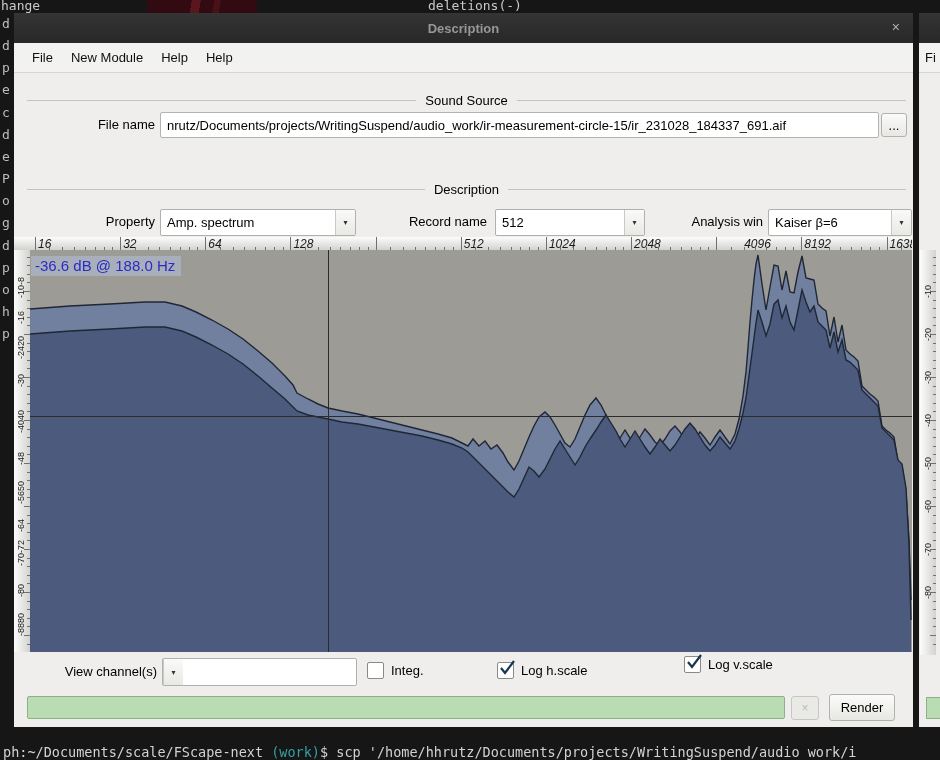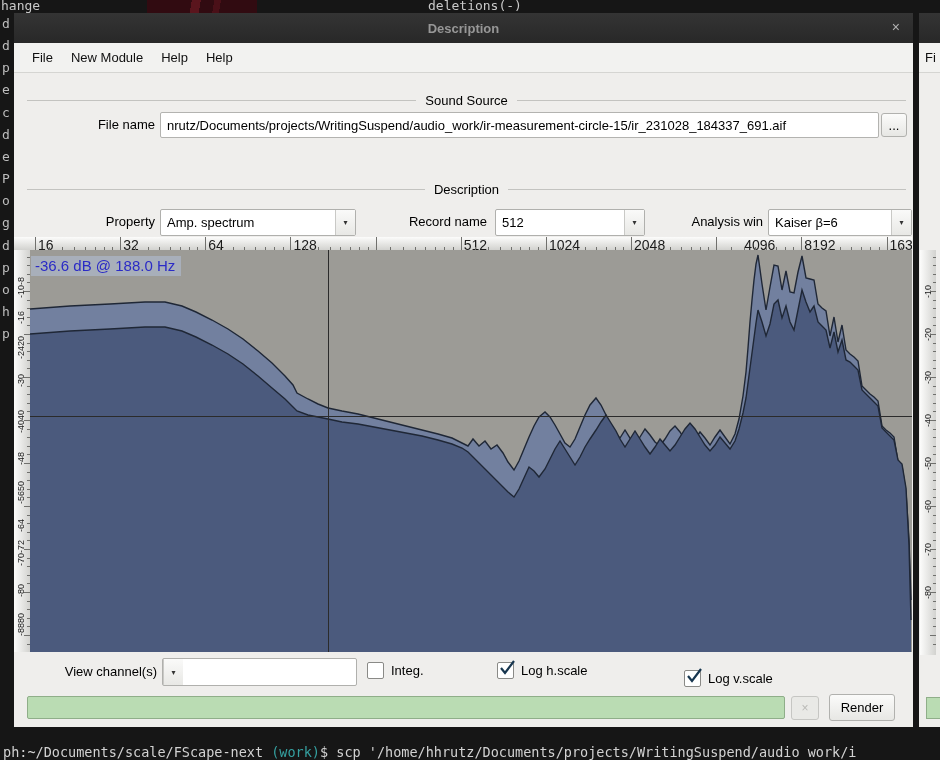--- a/index.html
+++ b/index.html
@@ -43,21 +43,21 @@
   .combo-text{flex:1;display:flex;align-items:center;padding-left:6px;font-size:13px;color:#000;
               white-space:nowrap;overflow:hidden;}
   .combo-arrow{width:19px;border-left:1px solid #c9c9c6;display:flex;align-items:center;
                justify-content:center;font-size:8px;color:#333;background:linear-gradient(#fafaf9,#e8e8e5);}
 
   
   .hruler{position:absolute;left:0;top:224px;width:898px;height:13px;overflow:hidden;
           background:linear-gradient(#fcfcfb,#d2d2cf);border-bottom:1px solid #a0a09d;}
   .htick-major{position:absolute;top:0;width:1px;height:13px;background:#70706d;}
   .htick-minor{position:absolute;bottom:0;width:1px;height:3px;background:#70706d;}
-  .hlabel{position:absolute;top:0px;font-size:14px;color:#1a1a1a;}
+  .hlabel{position:absolute;top:0px;font-size:12px;color:#1a1a1a;font-style:italic;}
   .vruler{position:absolute;top:237px;width:16px;height:402px;overflow:hidden;
           background:linear-gradient(to right,#fcfcfb,#d2d2cf);}
   .vruler-left{left:0;}
   .vtick{position:absolute;height:1px;background:#70706d;}
   .vlabel{position:absolute;width:14px;height:44px;display:flex;align-items:center;justify-content:center;
           writing-mode:vertical-rl;transform:rotate(180deg);font-size:9px;color:#1a1a1a;letter-spacing:0;}
   .plot{position:absolute;left:16px;top:237px;width:882px;height:402px;background:#9c9b96;overflow:hidden;}
   .plot svg{position:absolute;left:0;top:0;}
   .cross-v{position:absolute;left:298px;top:0;width:1px;height:402px;background:#2b2b2b;}
   .cross-h{position:absolute;left:0;top:166px;width:882px;height:1px;background:#2b2b2b;}
@@ -329,21 +329,21 @@
     <span class="cblabel">Integ.</span>
   </div>
   <div class="cbrow checked" style="left:483px;top:649px;">
     <span class="cbox">
         <svg class="checkmark" width="19" height="17">
           <polyline points="3,10 7,15 16,3" fill="none" stroke="#17364f" stroke-width="2.2"></polyline>
         </svg>
       </span>
     <span class="cblabel">Log h.scale</span>
   </div>
-  <div class="cbrow checked" style="left:670px;top:657px;">
+  <div class="cbrow checked" style="left:670px;top:643px;">
     <span class="cbox">
         <svg class="checkmark" width="19" height="17">
           <polyline points="3,10 7,15 16,3" fill="none" stroke="#17364f" stroke-width="2.2"></polyline>
         </svg>
       </span>
     <span class="cblabel">Log v.scale</span>
   </div>
 
   <div class="progress"></div>
   <div class="cancel-btn">×</div>

